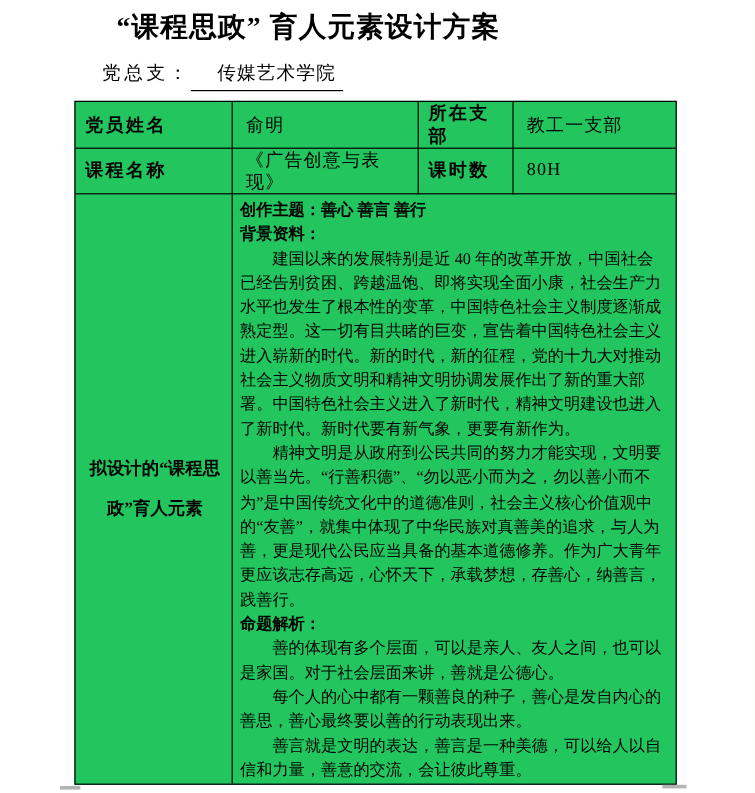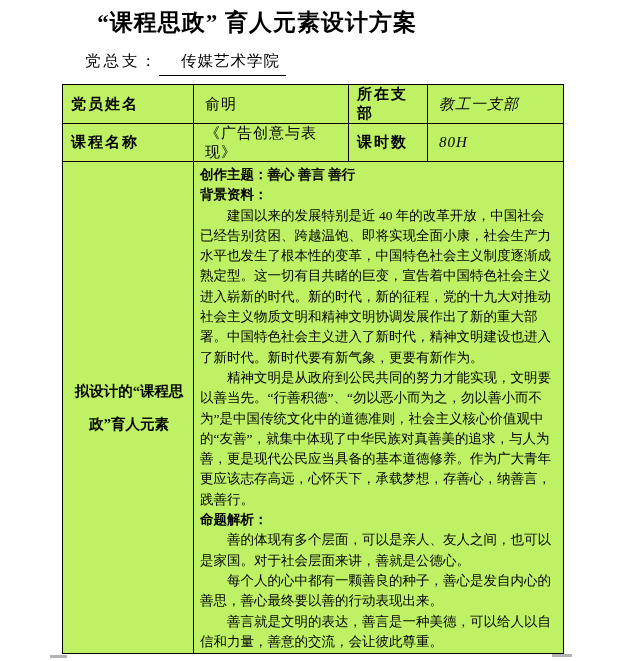--- a/index.html
+++ b/index.html
@@ -34,30 +34,30 @@
     letter-spacing: 1px;
   }
   .form-table {
     position: absolute;
     left: 62px; top: 84px;
     width: 502px; height: 570px;
     display: grid;
     grid-template-columns: 131px 155px 79px 1fr;
     grid-template-rows: 39px 38px 1fr;
     border: 1.5px solid #000;
-    background: #bef264;
+    background: #22c55e;
   }
   .cell {
     border-right: 1.5px solid #000;
     border-bottom: 1.5px solid #000;
     display: flex;
     align-items: center;
     overflow: hidden;
   }
-  .cell.last-col { border-right: none; font-style: italic; }
+  .cell.last-col { border-right: none; }
   .cell.label { font-weight: bold; font-size: 15px; padding: 0 6px 0 8px; letter-spacing: 2px; }
   .cell.value { font-size: 15px; padding: 0 16px 0 11px; letter-spacing: 1px; }
   .row3-label {
     grid-row: 3; grid-column: 1;
     border-right: 1.5px solid #000;
     border-bottom: none;
     display: flex;
     align-items: center;
     font-weight: bold;
     font-size: 14.5px;

